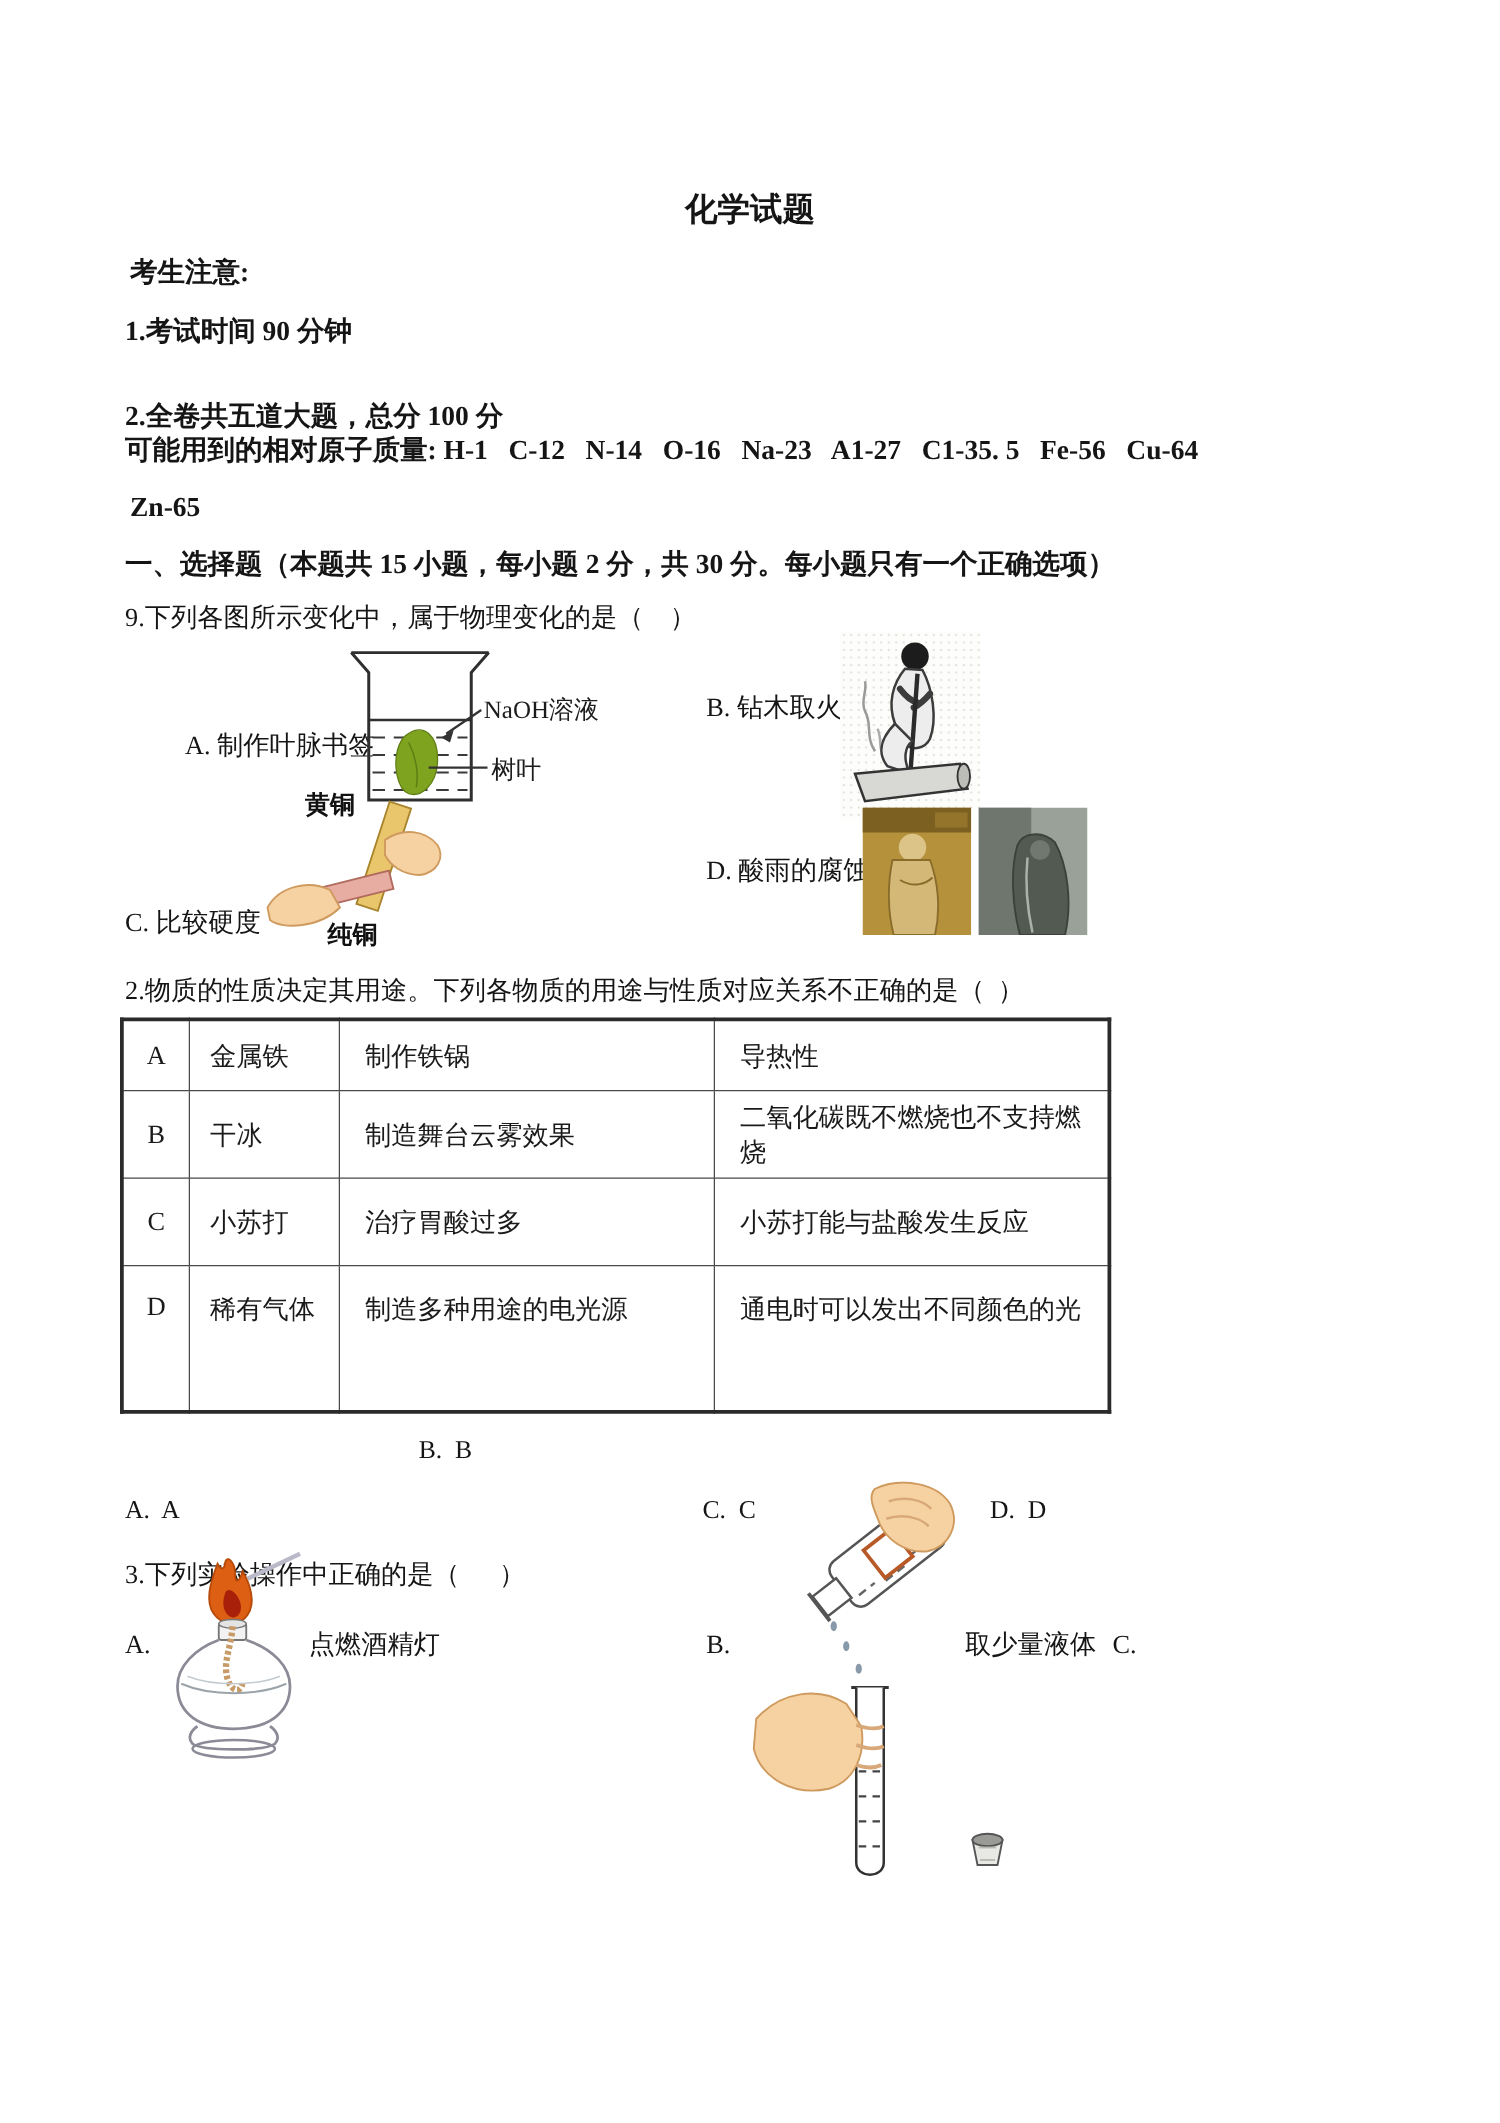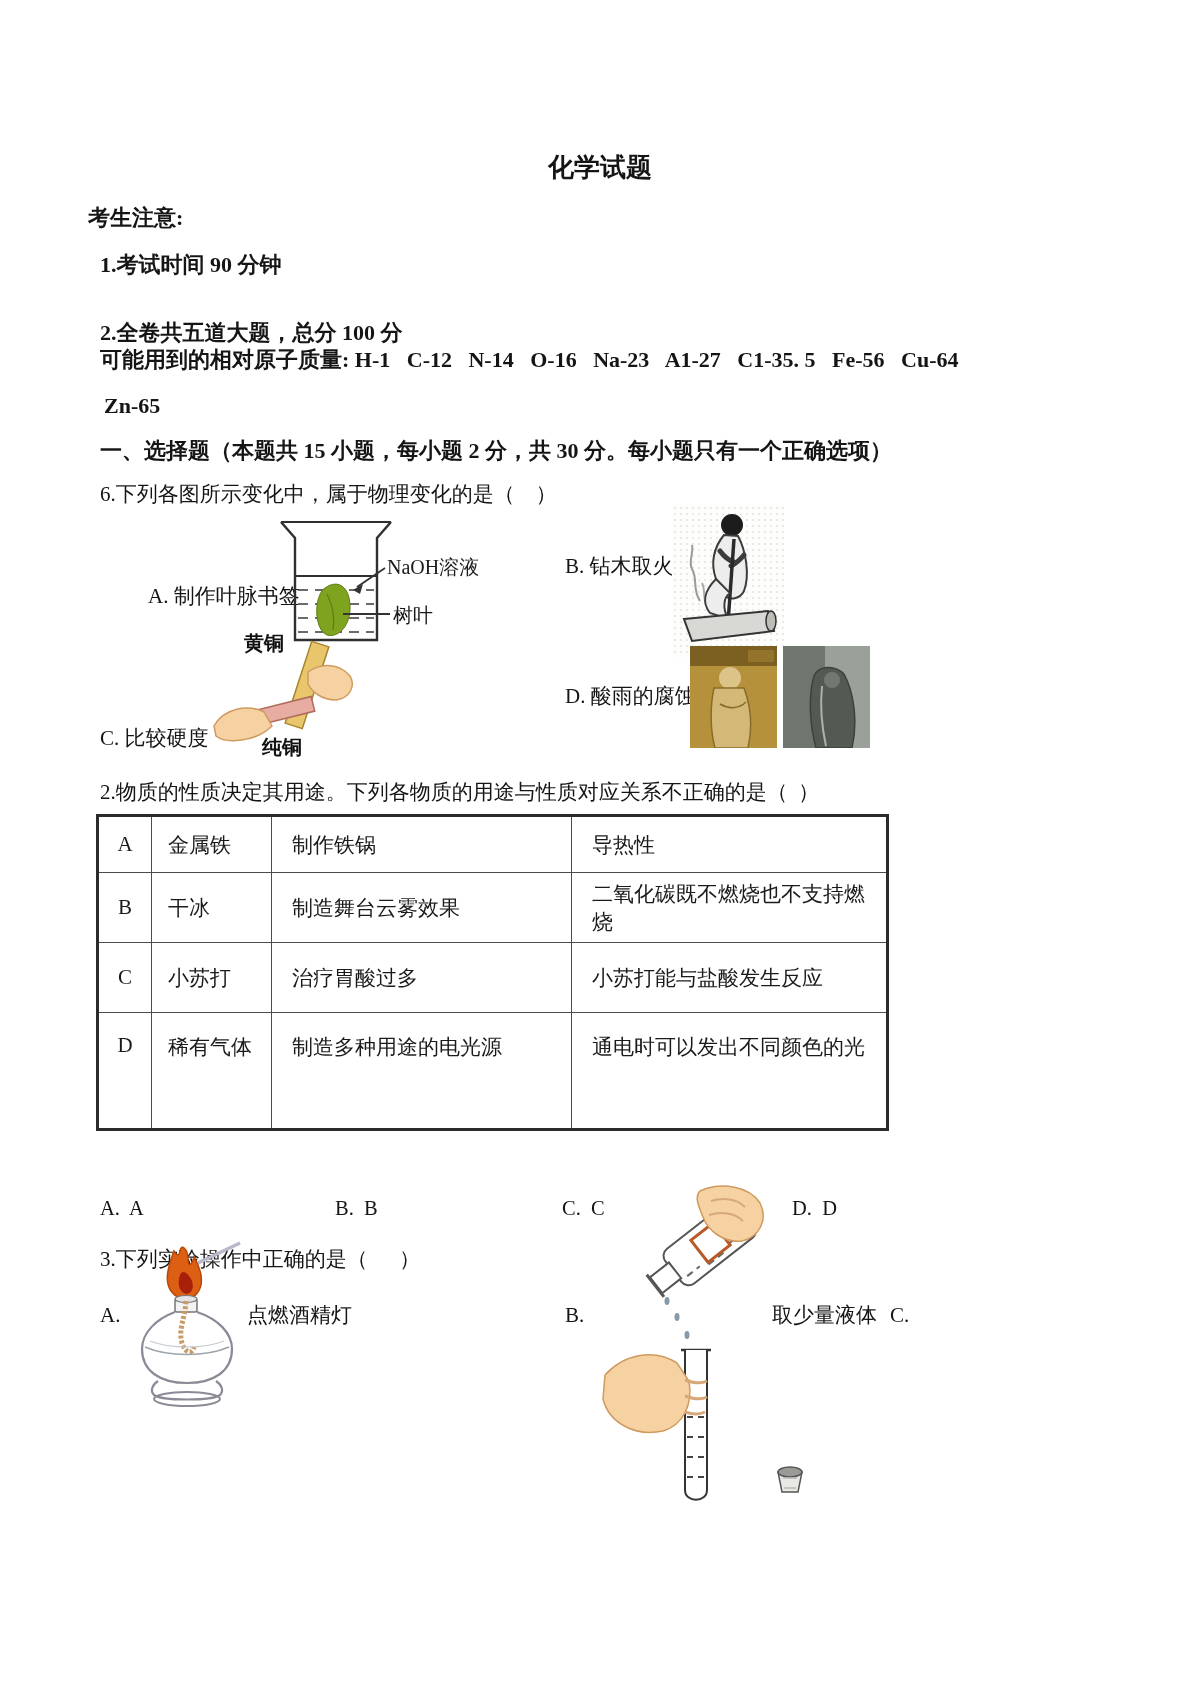--- a/index.html
+++ b/index.html
@@ -33,29 +33,29 @@
   svg { display:block; }
   svg text { font-family:"Liberation Serif","DejaVu Serif",serif; }
 </style>
 </head>
 <body>
 
 <div class="page">
 
   <div class="abs center b t-sub" style="top:152px;">化学试题</div>
 
-  <div class="abs b t-head" style="left:88px; top:204px;">考生注意:</div>
+  <div class="abs b t-head" style="left:104px; top:204px;">考生注意:</div>
   <div class="abs b t-head" style="left:100px; top:251px;">1.考试时间 90 分钟</div>
   <div class="abs b t-head" style="left:100px; top:299px;margin-top:20px;">2.全卷共五道大题，总分 100 分</div>
   <div class="abs b t-head" style="left:100px; top:346px;">可能用到的相对原子质量: H-1   C-12   N-14   O-16   Na-23   A1-27   C1-35. 5   Fe-56   Cu-64</div>
   <div class="abs b t-head" style="left:104px; top:392px;">Zn-65</div>
 
   <div class="abs b t-head" style="left:100px; top:437px;">一、选择题（本题共 15 小题，每小题 2 分，共 30 分。每小题只有一个正确选项）</div>
 
-  <div class="abs t-body" style="left:100px; top:481px;">6.下列各图所示变化中，属于物理变化的是（    ）</div>
+  <div class="abs t-body" style="left:100px; top:481px;">9.下列各图所示变化中，属于物理变化的是（    ）</div>
 
   <div class="abs t-body" style="left:100px; top:583px;margin-left:48px;">A. 制作叶脉书签</div>
 
   <svg class="abs" style="left:265px; top:516px;" width="215" height="152" viewBox="0 0 215 152">
     <line x1="16" y1="6" x2="126" y2="6" stroke="#2f2f2f" stroke-width="2.2"></line>
     <path d="M16,6 L30,22 L30,124 L112,124 L112,22 L126,6" fill="none" stroke="#2f2f2f" stroke-width="2.4"></path>
     <line x1="30" y1="60" x2="112" y2="60" stroke="#2f2f2f" stroke-width="2"></line>
     <line x1="33" y1="74" x2="109" y2="74" stroke="#3a3a3a" stroke-width="1.6" stroke-dasharray="10 7"></line>
     <line x1="33" y1="88" x2="109" y2="88" stroke="#3a3a3a" stroke-width="1.6" stroke-dasharray="10 7"></line>
     <line x1="33" y1="102" x2="109" y2="102" stroke="#3a3a3a" stroke-width="1.6" stroke-dasharray="10 7"></line>
@@ -150,21 +150,21 @@
       <tr class="r4">
         <td class="c-letter">D</td>
         <td class="c-sub">稀有气体</td>
         <td class="c-use">制造多种用途的电光源</td>
         <td class="c-prop">通电时可以发出不同颜色的光</td>
       </tr>
     </tbody>
   </table>
 
   <div class="abs" style="left:100px; top:1196px; font-size:20.5px;">A.  A</div>
-  <div class="abs" style="left:335px; top:1196px; font-size:20.5px;">B.  B</div>
+  <div class="abs" style="left:335px; top:1148px; font-size:20.5px;">B.  B</div>
   <div class="abs" style="left:562px; top:1196px; font-size:20.5px;">C.  C</div>
   <div class="abs" style="left:792px; top:1196px; font-size:20.5px;">D.  D</div>
 
   <div class="abs t-body" style="left:100px; top:1246px;">3.下列实验操作中正确的是（      ）</div>
 
   <div class="abs t-body" style="left:100px; top:1302px;">A.</div>
 
   <svg class="abs" style="left:128px; top:1235px;" width="118" height="175" viewBox="0 0 118 175">
     <line x1="70" y1="28" x2="112" y2="8" stroke="#b9b9c9" stroke-width="3.5"></line>
     <path d="M46,16 C40,32 36,46 43,56 C50,66 64,66 70,57 C77,47 72,32 66,22 C64,30 60,33 60,24 C60,14 53,8 52,16 C51,22 48,20 46,16 Z" fill="#dd5f14" stroke="#b84a08" stroke-width="1.5"></path>

